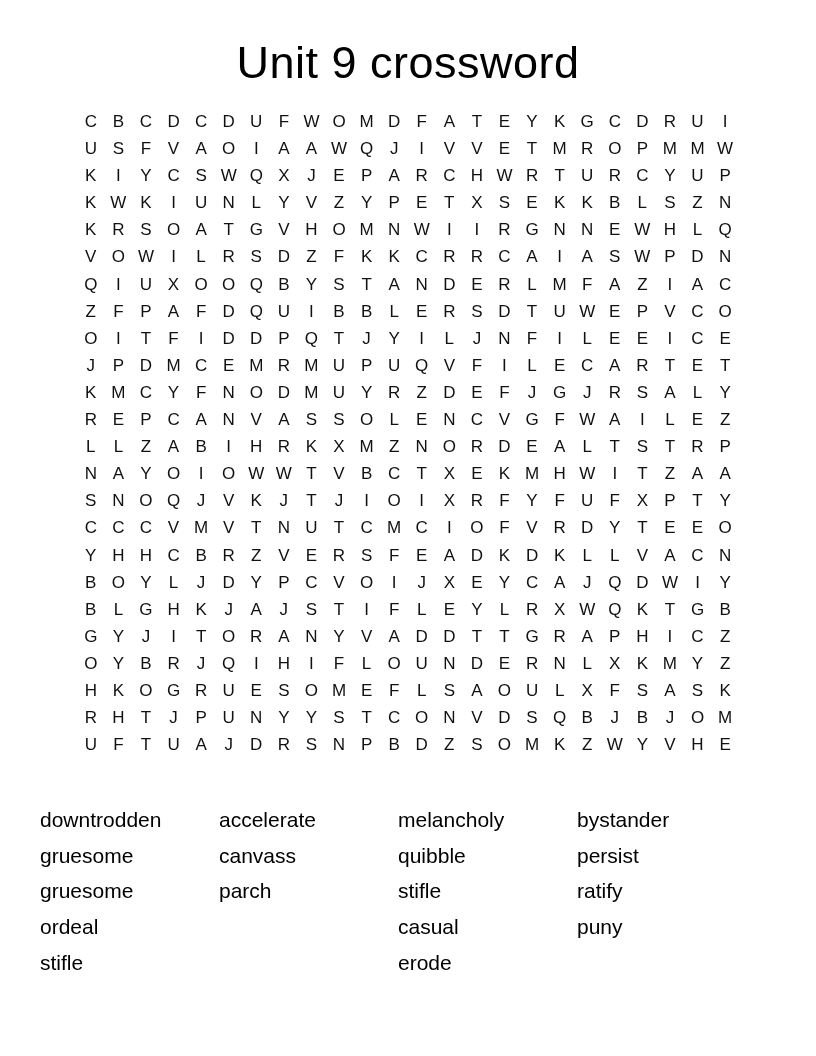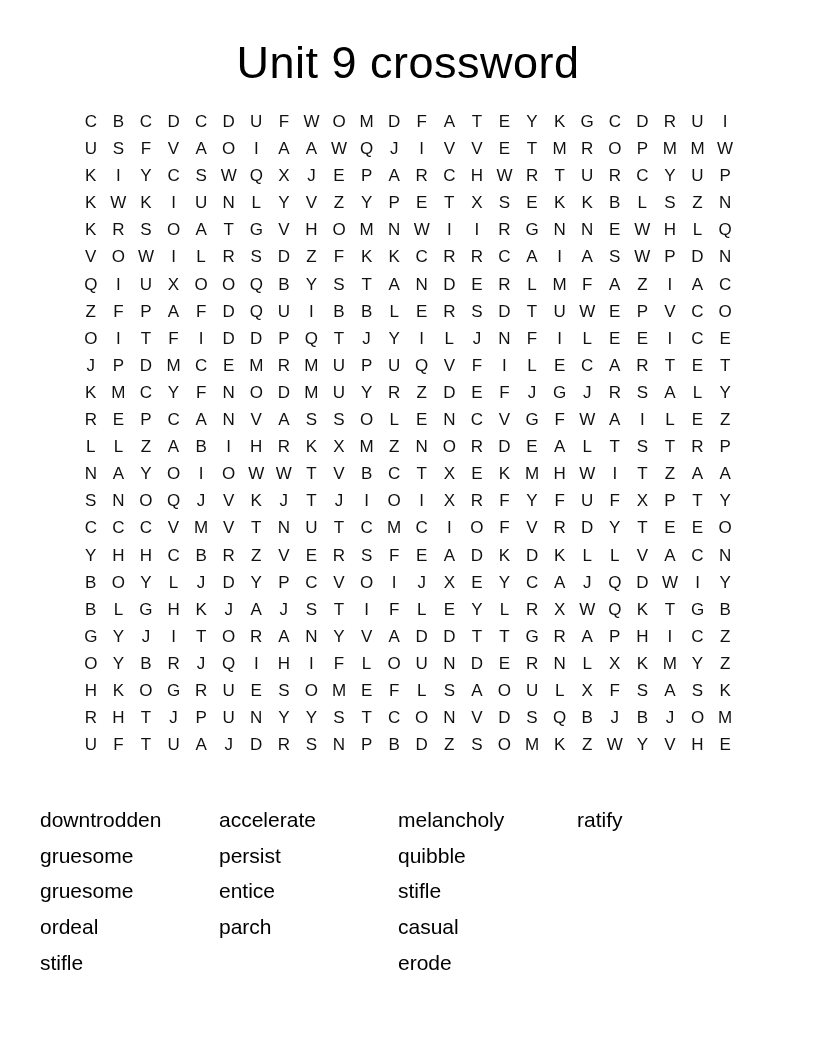--- a/index.html
+++ b/index.html
@@ -698,28 +698,30 @@
   <div class="word-list">
     <div class="word-col">
         <div class="word">downtrodden</div>
         <div class="word">gruesome</div>
         <div class="word">gruesome</div>
         <div class="word">ordeal</div>
         <div class="word">stifle</div>
       </div>
     <div class="word-col">
         <div class="word">accelerate</div>
-        <div class="word">persist</div>
-        <div class="word">entice</div>
+        <div class="word">canvass</div>
         <div class="word">parch</div>
       </div>
     <div class="word-col">
         <div class="word">melancholy</div>
         <div class="word">quibble</div>
         <div class="word">stifle</div>
         <div class="word">casual</div>
         <div class="word">erode</div>
       </div>
     <div class="word-col">
+        <div class="word">bystander</div>
+        <div class="word">persist</div>
         <div class="word">ratify</div>
+        <div class="word">puny</div>
       </div>
   </div>
 </div>
 
 </body></html>

